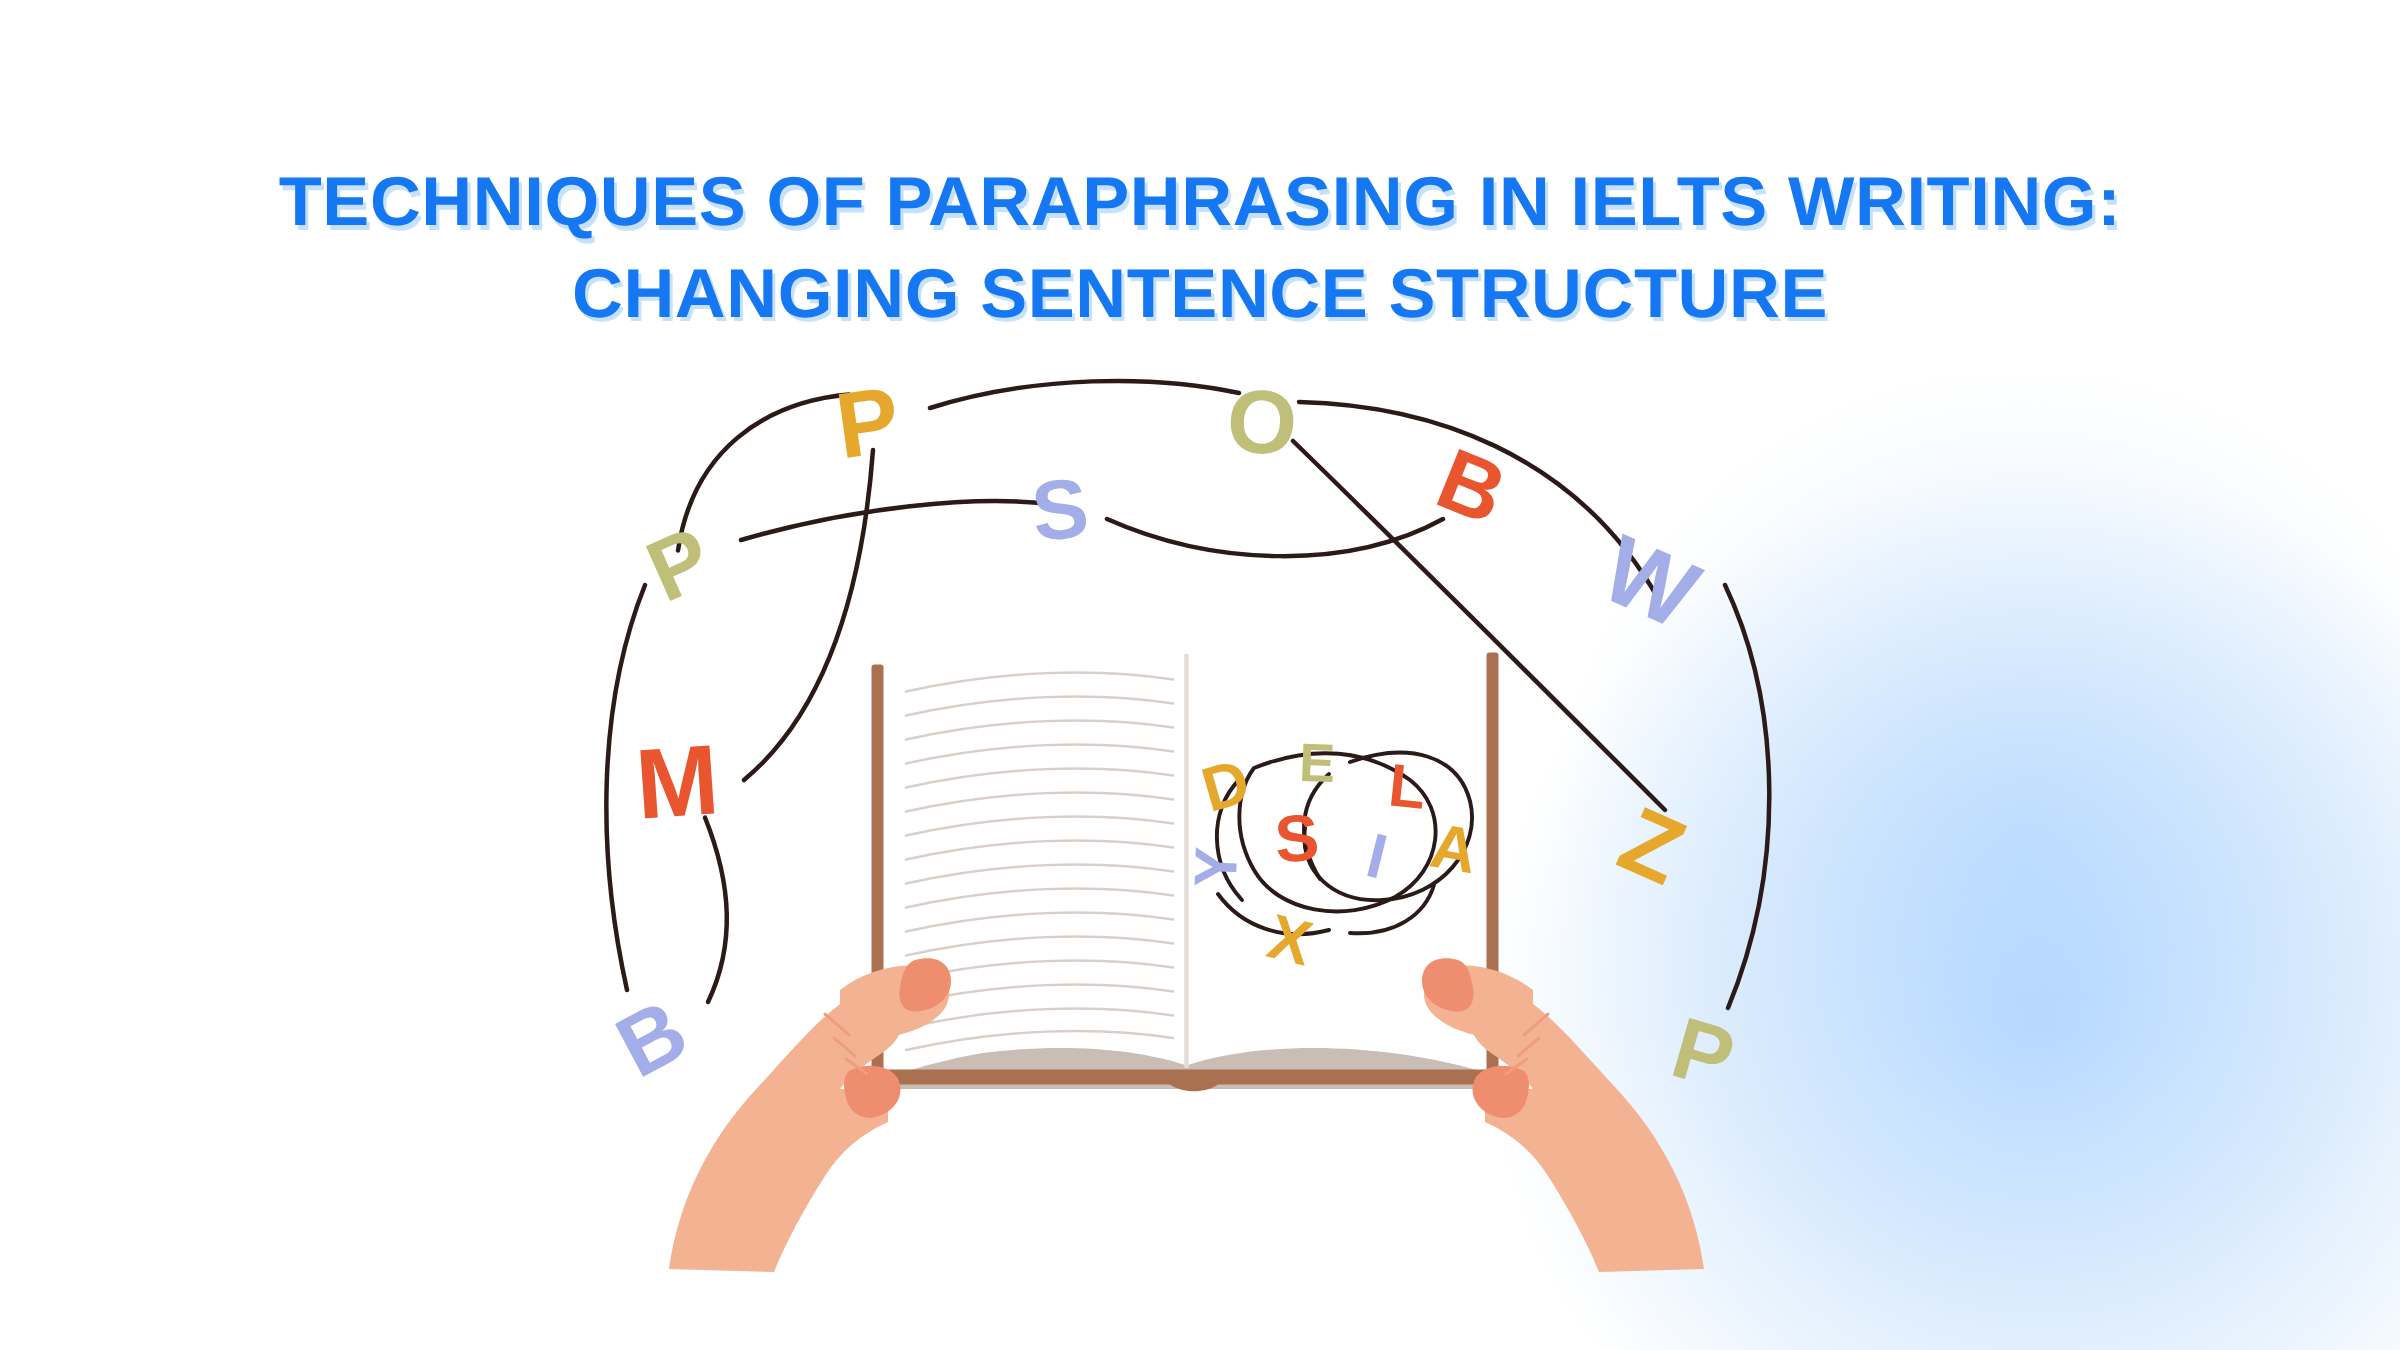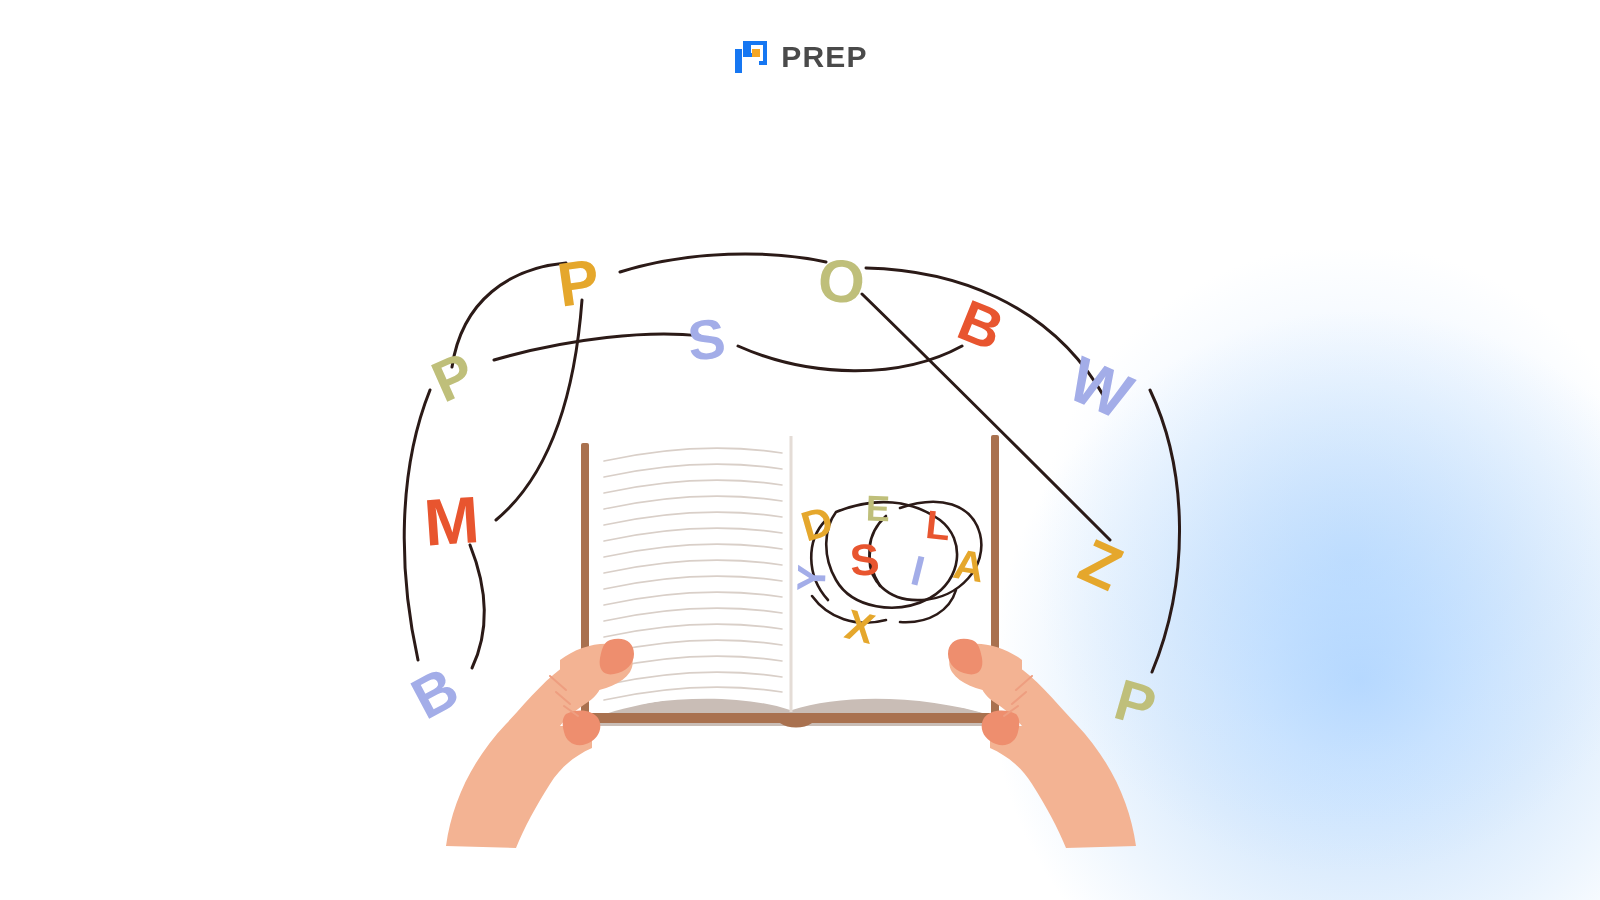--- a/index.html
+++ b/index.html
@@ -68,33 +68,25 @@
   }
 </style>
 </head>
 <body>
 
 <div id="canvas">
 
   <div id="bg-glow"></div>
   <div id="bg-glow-2"></div>
 
-  <div id="brand">
-    <span id="brand-mark">
-      <svg width="38" height="38" viewBox="0 0 38 38" aria-hidden="true">
-        <path d="M11 3 H35 V27 H27 V19 H11 Z" fill="#1677F2"></path>
-        <path d="M15 7 H31 V23 H27 V15 H19 V7 Z" fill="#ffffff"></path>
-        <rect x="20" y="11" width="8" height="8" fill="#F5A623"></rect>
-        <rect x="3" y="11" width="7" height="24" fill="#1677F2"></rect>
-        <rect x="11" y="23" width="12" height="7" fill="#1677F2" opacity="0"></rect>
-      </svg>
-    </span>
-    <span id="brand-name">PREP</span>
+
+  <div id="title-block">
+    <span class="title-line">TECHNIQUES OF PARAPHRASING IN IELTS WRITING:</span>
+    <span class="title-line">CHANGING SENTENCE STRUCTURE</span>
   </div>
-
 
   <div id="illustration">
 
     <svg width="1600" height="900" viewBox="0 0 1600 900">
 
       <g fill="none" stroke="#2B1A17" stroke-width="3" stroke-linecap="round">
         <path d="M452,367 C462,300 510,268 566,263"></path>
         <path d="M620,272 C690,250 770,250 826,262"></path>
         <path d="M866,268 C950,270 1050,300 1106,400"></path>
         <path d="M494,360 C570,338 650,330 700,336"></path>

